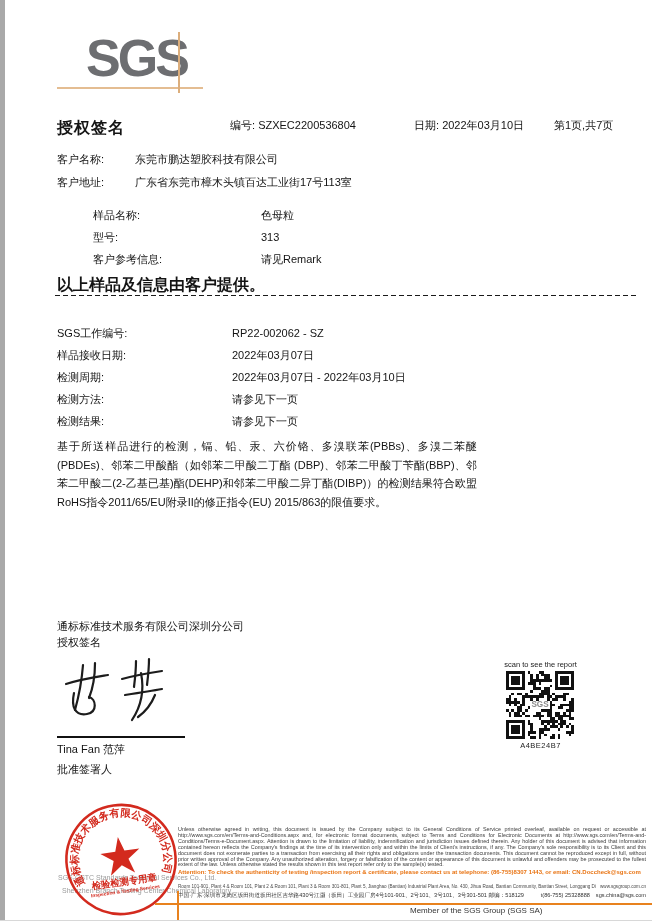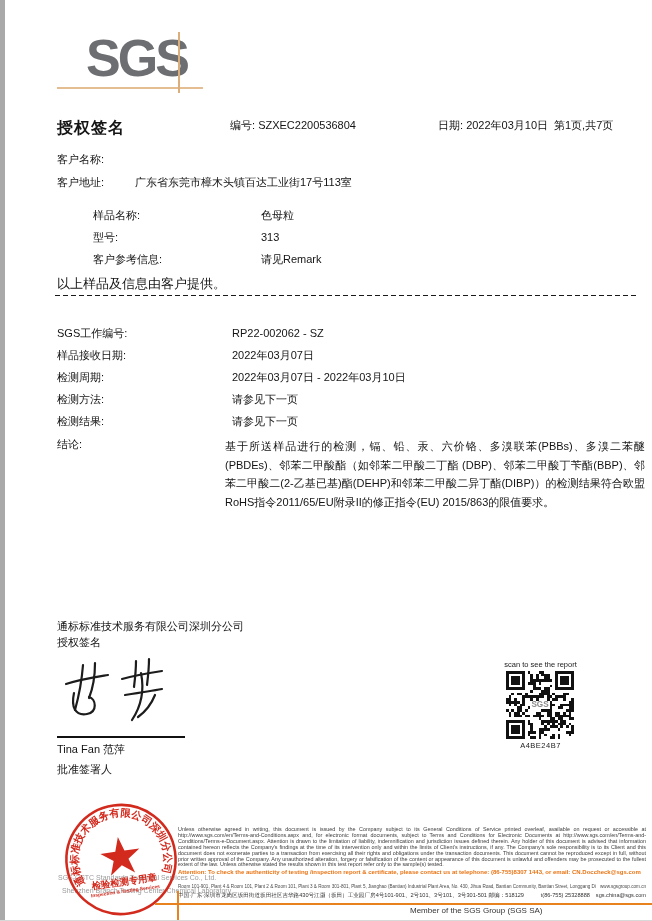--- a/index.html
+++ b/index.html
@@ -14,35 +14,35 @@
   
   .logo { position:absolute; left:86px; top:30px; font-size:52px; font-weight:bold;
           color:#6d6e71; letter-spacing:-3px; line-height:56px; }
   .tan-h { position:absolute; left:57px; top:87px; width:146px; height:2px; background:#e4bd92; }
   .tan-v { position:absolute; left:178px; top:32px; width:2px; height:61px; background:#dcae7c; }
 
   
   .hdr { position:absolute; left:57px; top:118px; width:585px; display:flex; align-items:baseline; }
   .hdr-title { font-size:16px; font-weight:bold; letter-spacing:1px; }
   .hdr-no { position:absolute; left:173px; font-size:11px; }
-  .hdr-date { position:absolute; left:357px; font-size:11px;margin-left:24px; }
+  .hdr-date { position:absolute; left:357px; font-size:11px; }
   .hdr-page { position:absolute; left:497px; font-size:11px; }
 
   .row { display:flex; }
   .row .lbl { flex:0 0 auto; }
   .fs11 { font-size:11px; line-height:15px; }
 
   .client-block { position:absolute; left:57px; top:152px; width:560px; }
   .client-block .row { height:23px; }
   .client-block .lbl { width:78px; }
 
   .sample-block { position:absolute; left:57px; top:208px; width:560px; }
   .sample-block .row { height:22px;margin-left:36px; }
   .sample-block .lbl { width:168px; }
-  .sample-note { position:absolute; left:57px; top:275px; font-size:13px; }
+  .sample-note { position:absolute; left:57px; top:275px; font-size:16px;font-weight:bold; }
 
   .divider { position:absolute; left:55px; top:295px; width:582px; height:1px;
              background:repeating-linear-gradient(90deg,#1a1a1a 0 5px,transparent 5px 8px); }
 
   .report-block { position:absolute; left:57px; top:326px; width:588px; }
   .report-block .row { height:22px;gap:7px; }
   .report-block .lbl { width:168px; }
   .conclusion { display:flex; margin-top:1px; }
   .conclusion .lbl { width:168px; }
   .conclusion .txt { width:420px; font-size:11px; line-height:18.5px; text-align:justify; }
@@ -98,20 +98,21 @@
   <span class="hdr-date fs11">
     <span>日期:</span>
     <span>2022年03月10日</span>
   </span>
   <span class="hdr-page fs11">第1页,共7页</span>
 </div>
 
 <div class="client-block fs11">
   <div class="row">
     <span class="lbl">客户名称:</span>
+    <span>东莞市鹏达塑胶科技有限公司</span>
   </div>
   <div class="row">
     <span class="lbl">客户地址:</span>
     <span>广东省东莞市樟木头镇百达工业街17号113室</span>
   </div>
 </div>
 
 <div class="sample-block fs11">
   <div class="row">
     <span class="lbl">样品名称:</span>
@@ -145,21 +146,20 @@
   </div>
   <div class="row">
     <span class="lbl">检测方法:</span>
     <span>请参见下一页</span>
   </div>
   <div class="row">
     <span class="lbl">检测结果:</span>
     <span>请参见下一页</span>
   </div>
   <div class="conclusion">
-    <span class="lbl">结论:</span>
     <span class="txt">基于所送样品进行的检测，镉、铅、汞、六价铬、多溴联苯(PBBs)、多溴二苯醚(PBDEs)、邻苯二甲酸酯（如邻苯二甲酸二丁酯 (DBP)、邻苯二甲酸丁苄酯(BBP)、邻苯二甲酸二(2-乙基已基)酯(DEHP)和邻苯二甲酸二异丁酯(DIBP)）的检测结果符合欧盟RoHS指令2011/65/EU附录II的修正指令(EU) 2015/863的限值要求。</span>
   </div>
 </div>
 
 <div class="sig-company">通标标准技术服务有限公司深圳分公司</div>
 <div class="sig-auth">授权签名</div>
 <div class="sig-draw">
   <svg width="150" height="88" viewBox="0 0 150 88" fill="none">
     <g stroke="#1c1c1c" stroke-width="2.2" stroke-linecap="round" fill="none">
       <path d="M14,36 C30,31 44,29 56,27"></path>

